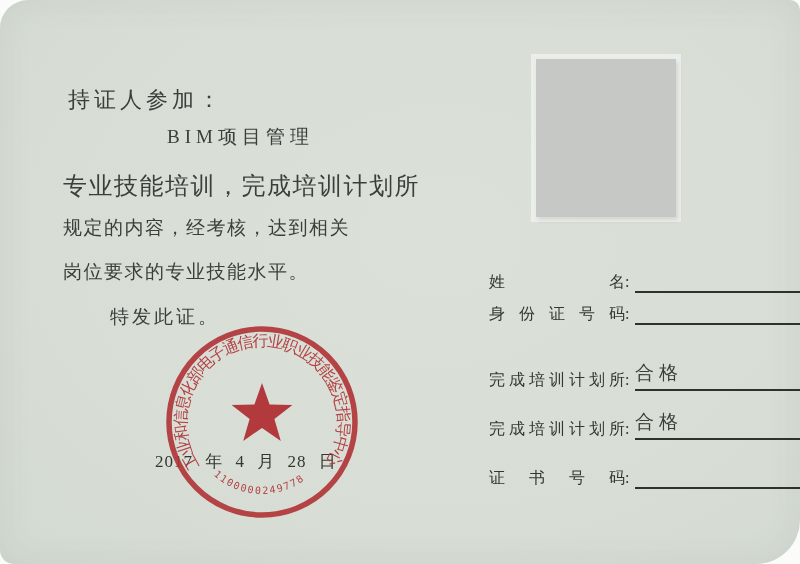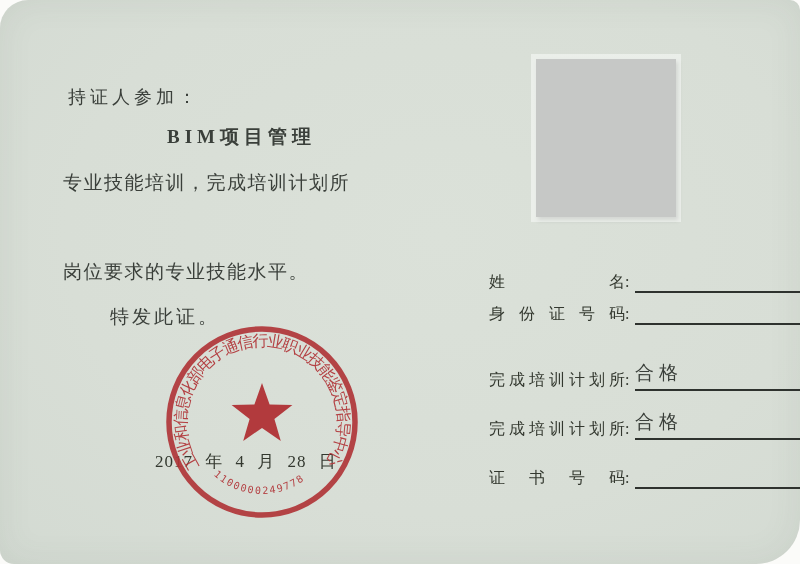--- a/index.html
+++ b/index.html
@@ -9,23 +9,23 @@
     font-family:"Liberation Serif","DejaVu Serif",serif;
   }
   .certificate{
     position:absolute;inset:0;
     background:radial-gradient(ellipse at 55% 42%, #dbe1d9 0%, #d8ded6 60%, #d3dad2 100%);
     border-radius:28px 10px 44px 14px;
     box-shadow:inset 0 0 34px rgba(80,90,80,0.08);
     color:#3a3f3a;
   }
   .abs{position:absolute;white-space:nowrap;}
-  .intro{left:68px;top:85px;font-size:18px;letter-spacing:4px;}
-  .course{left:167px;top:124px;font-size:19px;letter-spacing:5px;font-weight:bold;}
-  .body1{left:63px;top:170px;font-size:19px;letter-spacing:1.5px;}
+  .intro{left:68px;top:85px;font-size:22px;letter-spacing:4px;}
+  .course{left:167px;top:124px;font-size:19px;letter-spacing:5px;}
+  .body1{left:63px;top:170px;font-size:24px;letter-spacing:1.5px;}
   .body2{left:63px;top:215px;font-size:19px;letter-spacing:1.5px;}
   .body3{left:63px;top:259px;font-size:19px;letter-spacing:1.5px;}
   .issue{left:110px;top:304px;font-size:19px;letter-spacing:3px;}
   .dateline{left:155px;top:450px;font-size:17px;letter-spacing:1px;word-spacing:7px;z-index:1;color:#33382f;}
   .seal{left:162px;top:322px;z-index:2;}
   .photo{
     left:536px;top:59px;width:140px;height:158px;
     background:#c6c8c6;
     box-shadow:0 0 0 5px rgba(250,252,249,0.55), 2px 3px 4px rgba(100,105,100,0.45);
   }
@@ -48,20 +48,21 @@
   .r1{top:270px}.r2{top:302px}.r3{top:368px}.r4{top:417px}.r5{top:466px}
 </style>
 </head>
 <body>
 
 <div class="certificate">
 
   <div class="abs intro">持证人参加：</div>
   <div class="abs course">BIM项目管理</div>
   <div class="abs body1">专业技能培训，完成培训计划所</div>
+  <div class="abs body2">规定的内容，经考核，达到相关</div>
   <div class="abs body3">岗位要求的专业技能水平。</div>
   <div class="abs issue">特发此证。</div>
 
   <div class="abs dateline">2017 年 4 月 28 日</div>
 
   <svg class="abs seal" width="200" height="200" viewBox="0 0 200 200">
     <defs>
       <path id="ringPath" d="M 37.7 143.6 A 76 76 0 1 1 162.3 143.6" fill="none"></path>
       <path id="serialPath" d="M 51.4 153.1 A 72 72 0 0 0 148.6 153.1" fill="none"></path>
     </defs>

